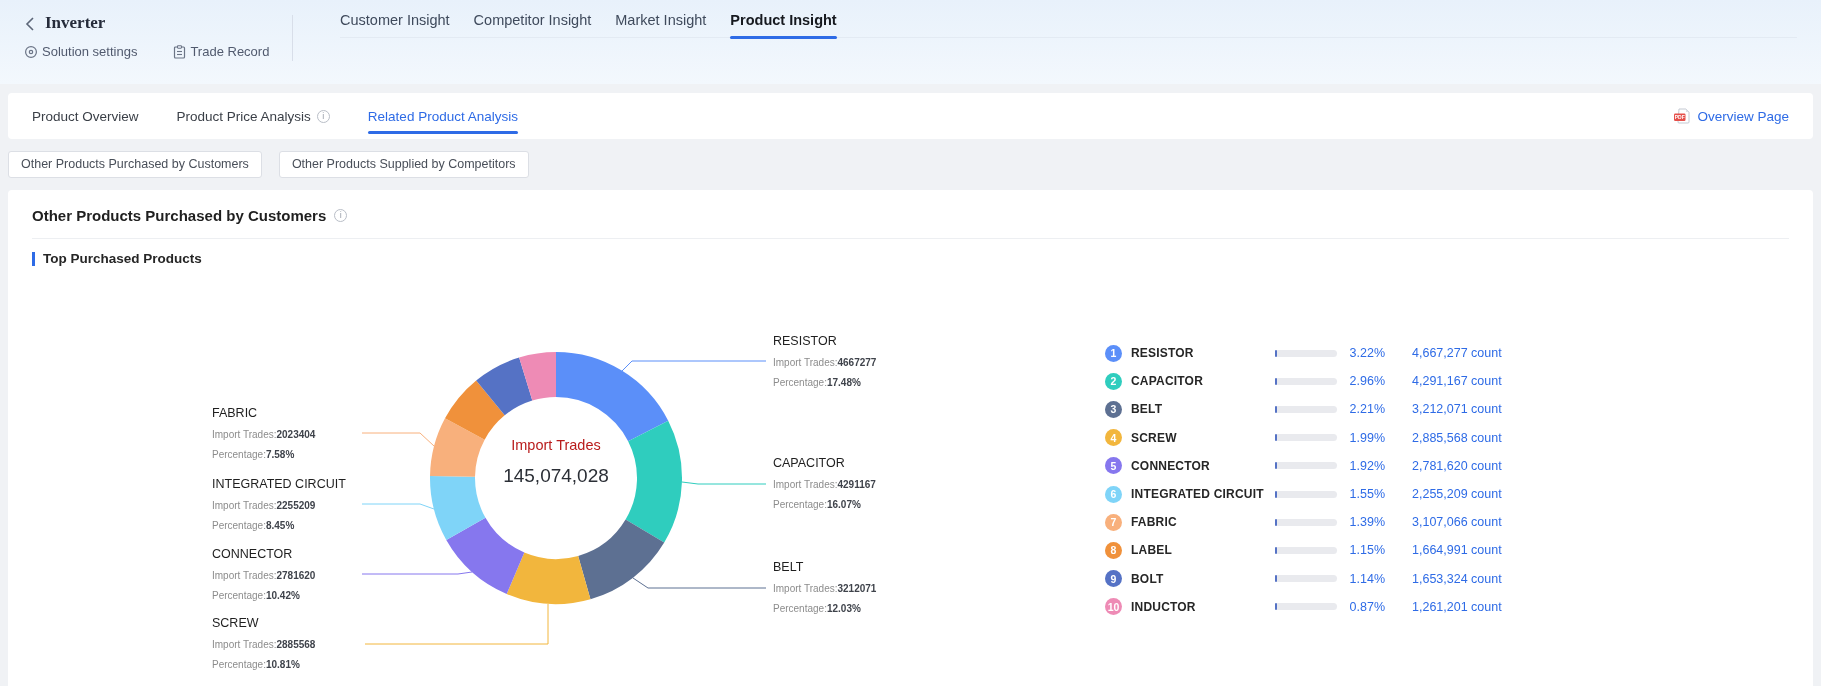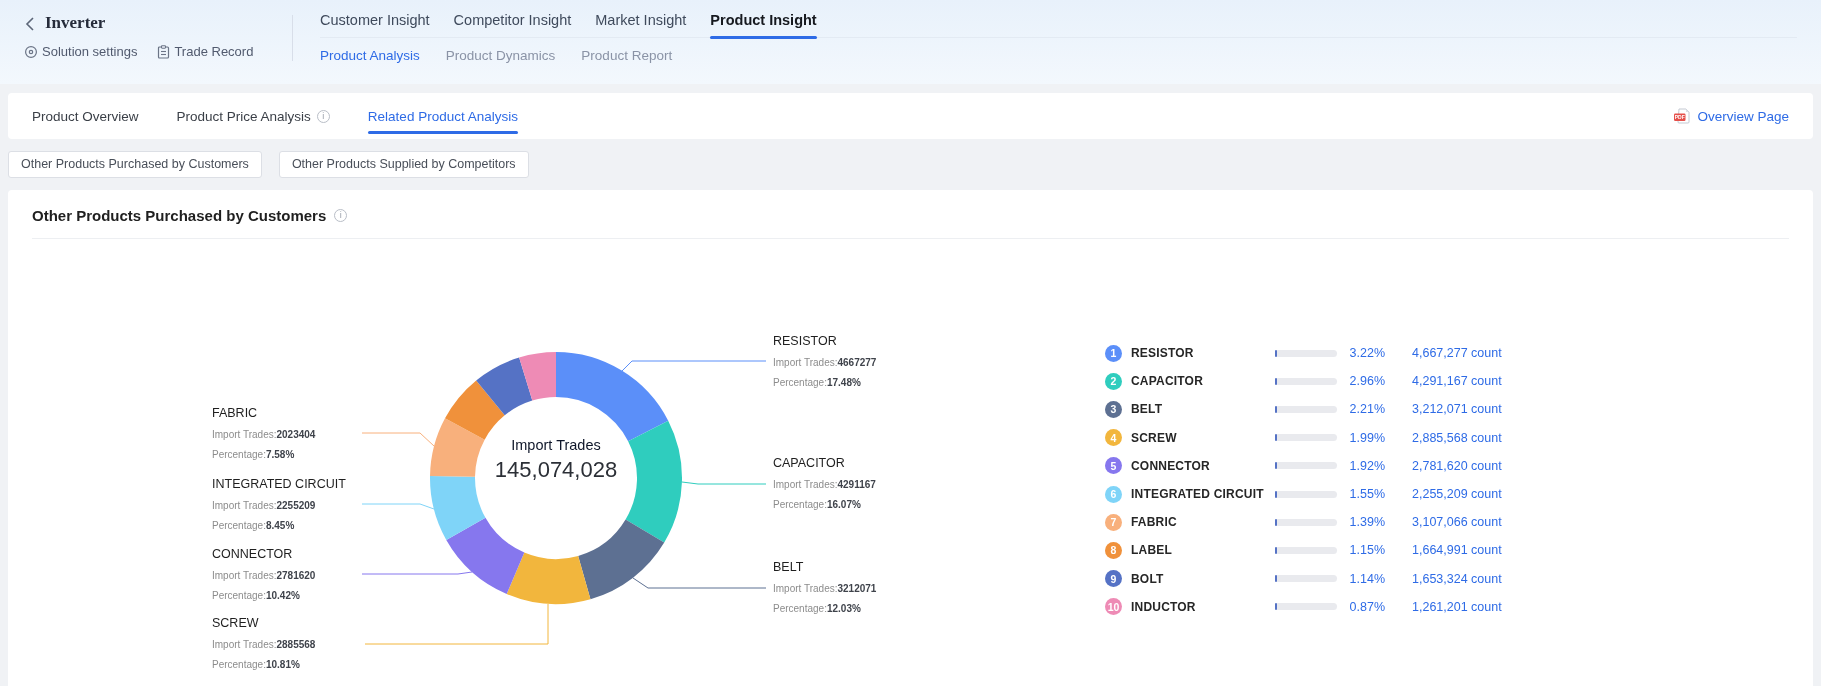--- a/index.html
+++ b/index.html
@@ -5,25 +5,25 @@
   * { margin:0; padding:0; box-sizing:border-box; }
   html,body { width:1821px; height:686px; overflow:hidden; }
   body { background:#F0F2F5; font-family:"Liberation Sans", sans-serif; color:#262626; }
 
   
   .header { height:84px; background:linear-gradient(180deg,#E8F1FB 0%,#F3F8FD 100%); display:flex; padding:0 24px; }
   .header-left { width:268px; padding-top:13px; flex:none; }
   .back-row { display:flex; align-items:center; gap:9px;font-family:Liberation Serif, serif; }
   .back-chevron { width:12px; height:12px; cursor:pointer; display:inline-flex; }
   .page-title { font-size:17px; font-weight:bold; color:#252b3a; }
-  .quick-links { display:flex; gap:20px; margin-top:11px; font-size:13px; color:#515a6e; }
+  .quick-links { display:flex; gap:36px; margin-top:11px; font-size:13px; color:#515a6e; }
   .quick-link { display:inline-flex; align-items:center; gap:4px; cursor:pointer; }
   .header-divider { width:1px; background:#D8DEE9; height:46px; margin:15px 27px 0 0; }
   .nav-block { flex:1; display:flex; flex-direction:column; }
-  .nav-tabs { display:flex; gap:24px; padding-top:12px; border-bottom:1px solid #E3EAF3; }
+  .nav-tabs { display:flex; gap:24px; padding-top:12px; border-bottom:1px solid #E3EAF3;margin-left:20px; }
   .nav-tab { font-size:14.5px; color:#3f4a5c; padding-bottom:9px; position:relative; cursor:pointer; white-space:nowrap; }
   .nav-tab.active { font-weight:bold; color:#16191f; }
   .nav-tab.active::after { content:""; position:absolute; left:0; right:0; bottom:-2px; height:3px; background:#2E6BE6; border-radius:2px; }
   .sub-tabs { display:flex; gap:26px; margin-top:10px; font-size:13.5px; color:#8a93a6; }
   .sub-tab { cursor:pointer; white-space:nowrap; }
   .sub-tab.active { color:#2E6BE6; }
 
   
   .toolbar { margin:9px 8px 0; background:#fff; border-radius:4px; height:46px; display:flex; align-items:stretch; padding:0 24px; }
   .toolbar-tabs { display:flex; gap:38px; }
@@ -45,22 +45,22 @@
   .section-title { font-size:15px; font-weight:bold; color:#1f1f1f; }
   .card-divider { height:1px; background:#EDEFF2; margin:14px 24px 0; }
   .subsection { margin:12px 24px 0; display:flex; align-items:center; gap:8px; }
   .subsection-bar { width:3px; height:14px; background:#2E6BE6; flex:none; }
   .subsection-title { font-size:13.5px; font-weight:bold; color:#262626; }
 
   .chart-panel { position:absolute; left:0; top:81px; right:0; bottom:0; }
   .donut-svg { position:absolute; left:0; top:0; }
 
   .center-label { position:absolute; left:448px; top:166px; width:200px; text-align:center; }
-  .center-label .cl-key { font-size:14.5px; color:#0f172a; }
-  .center-label .cl-val { font-size:22px; color:#2b2f36; margin-top:4px; }
+  .center-label .cl-key { font-size:14.5px; color:#b91c1c; }
+  .center-label .cl-val { font-size:19px; color:#2b2f36; margin-top:12px; }
 
   .callout { position:absolute; width:170px; }
   .callout .c-name { font-size:12.5px; color:#1f1f1f; line-height:16px; margin-bottom:4px; }
   .callout .c-line { font-size:10px; color:#8C8C8C; line-height:20px; white-space:nowrap; }
   .callout .c-line b { color:#3f434b; font-weight:600; }
 
   .legend { position:absolute; left:1097px; top:68px; width:440px; }
   .legend-row { display:flex; align-items:center; height:28.2px; cursor:pointer; }
   .badge { width:17px; height:17px; border-radius:50%; color:#fff; font-size:10.5px; font-weight:bold; display:flex; align-items:center; justify-content:center; flex:none; }
   .l-name { margin-left:9px; width:144px; font-size:12px; font-weight:600; color:#262626; letter-spacing:.2px; white-space:nowrap; }
@@ -102,25 +102,20 @@
     </div>
   </div>
   <div class="header-divider"></div>
   <div class="nav-block">
     <div class="nav-tabs" id="nav-tabs">
         <div class="nav-tab"><span>Customer Insight</span></div>
         <div class="nav-tab"><span>Competitor Insight</span></div>
         <div class="nav-tab"><span>Market Insight</span></div>
         <div class="nav-tab active"><span>Product Insight</span></div>
       </div>
-    <div class="sub-tabs" id="sub-tabs">
-        <div class="sub-tab active"><span>Product Analysis</span></div>
-        <div class="sub-tab"><span>Product Dynamics</span></div>
-        <div class="sub-tab"><span>Product Report</span></div>
-      </div>
   </div>
 </div>
 
 <div class="toolbar">
   <div class="toolbar-tabs" id="toolbar-tabs">
       <div class="toolbar-tab">
         <span>Product Overview</span>
       </div>
       <div class="toolbar-tab">
         <span>Product Price Analysis</span>
@@ -146,20 +141,24 @@
     <button class="filter-btn">Other Products Purchased by Customers</button>
     <button class="filter-btn">Other Products Supplied by Competitors</button>
   </div>
 
 <div class="card">
   <div class="section-title-row">
     <span class="section-title">Other Products Purchased by Customers</span>
     <i class="info-icon">i</i>
   </div>
   <div class="card-divider"></div>
+  <div class="subsection">
+    <span class="subsection-bar"></span>
+    <span class="subsection-title">Top Purchased Products</span>
+  </div>
 
   <div class="chart-panel" id="chart-panel">
     <svg class="donut-svg" id="donut-svg" width="1805" height="416">
         <path d="M 548 103.5 A 103.5 103.5 0 0 1 640.1694280867342 159.91447646925516" fill="none" stroke="#5B8FF9" stroke-width="45"></path>
         <path d="M 640.1694280867342 159.91447646925516 A 103.5 103.5 0 0 1 636.8959964882584 260.0070920571912" fill="none" stroke="#2FCDBE" stroke-width="45"></path>
         <path d="M 636.8959964882584 260.0070920571912 A 103.5 103.5 0 0 1 576.3157713859312 306.5513289254327" fill="none" stroke="#5D7092" stroke-width="45"></path>
         <path d="M 576.3157713859312 306.5513289254327 A 103.5 103.5 0 0 1 507.50103574855797 302.24748760235315" fill="none" stroke="#F2B63D" stroke-width="45"></path>
         <path d="M 507.50103574855797 302.24748760235315 A 103.5 103.5 0 0 1 457.8773805000842 257.8936484688747" fill="none" stroke="#8677EE" stroke-width="45"></path>
         <path d="M 457.8773805000842 257.8936484688747 A 103.5 103.5 0 0 1 444.5144662013032 205.2695970414999" fill="none" stroke="#7FD4F8" stroke-width="45"></path>
         <path d="M 444.5144662013032 205.2695970414999 A 103.5 103.5 0 0 1 456.82274437905687 158.02084058057756" fill="none" stroke="#F8B07C" stroke-width="45"></path>

